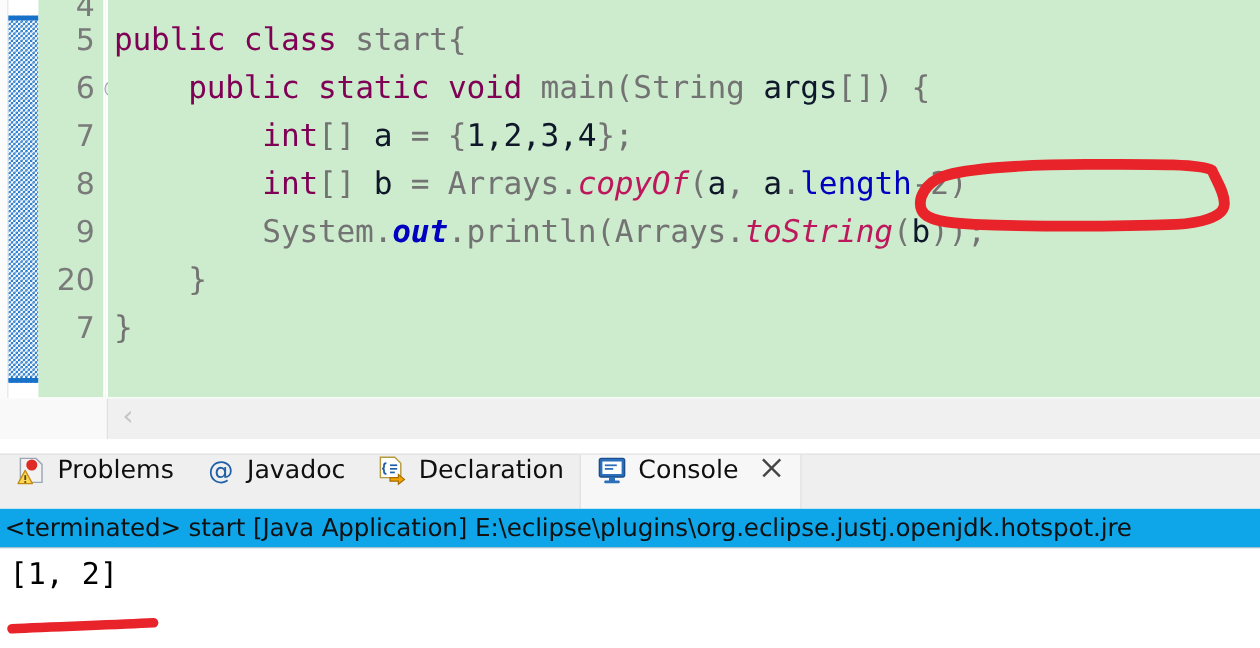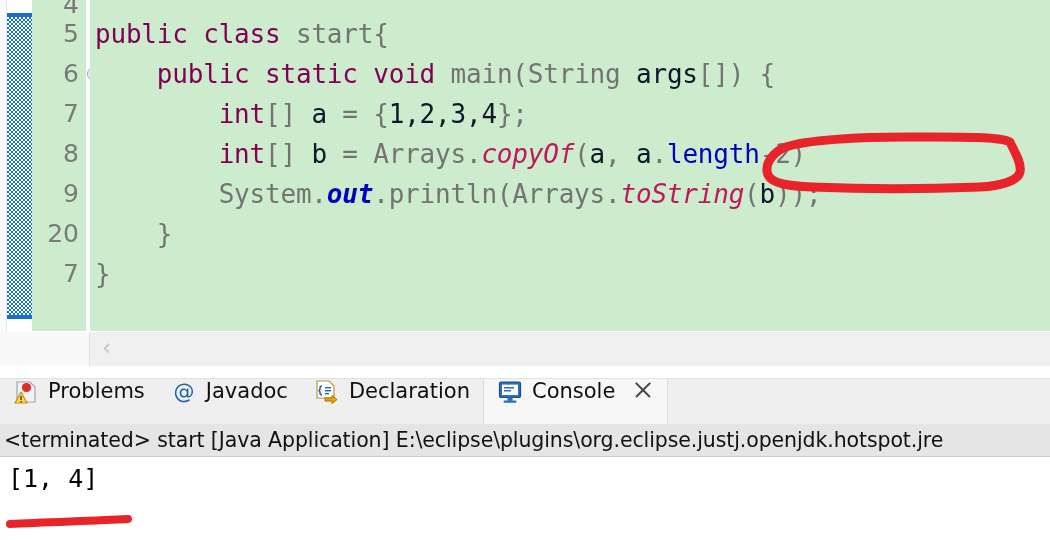--- a/index.html
+++ b/index.html
@@ -242,21 +242,21 @@
   
   .console {
     position: absolute;
     left: 0; top: 424px;
     width: 1050px;
     height: 116px;
     background: #ffffff;
   }
   .console-status {
     height: 33px;
-    background: #e5e5e5;
+    background: #0ea5e9;
     display: flex;
     align-items: center;
     border-bottom: 1px solid #c9c9c9;
     box-sizing: border-box;
     overflow: hidden;
   }
   .console-status-text {
     font-family: "DejaVu Sans", sans-serif;
     font-size: 20.5px;
     color: #111;
@@ -370,21 +370,21 @@
           <span class="tab-close"></span>
         </div>
       </div>
   </div>
 
   <div class="console">
     <div class="console-status">
       <span class="console-status-text">&lt;terminated&gt; start [Java Application] E:\eclipse\plugins\org.eclipse.justj.openjdk.hotspot.jre</span>
     </div>
     <div class="console-body">
-      <div class="console-line">[1, 4]</div>
+      <div class="console-line">[1, 2]</div>
     </div>
   </div>
 
   <svg class="annot" viewBox="0 0 1050 540" xmlns="http://www.w3.org/2000/svg">
 
     <path id="annot-ellipse" d="M 1010 142
              C 1014 151, 1022 163, 1020 172
              C 1018 181, 1000 186, 980 187
              C 930 189, 860 189, 812 187
              C 790 186, 772 184, 768 175

